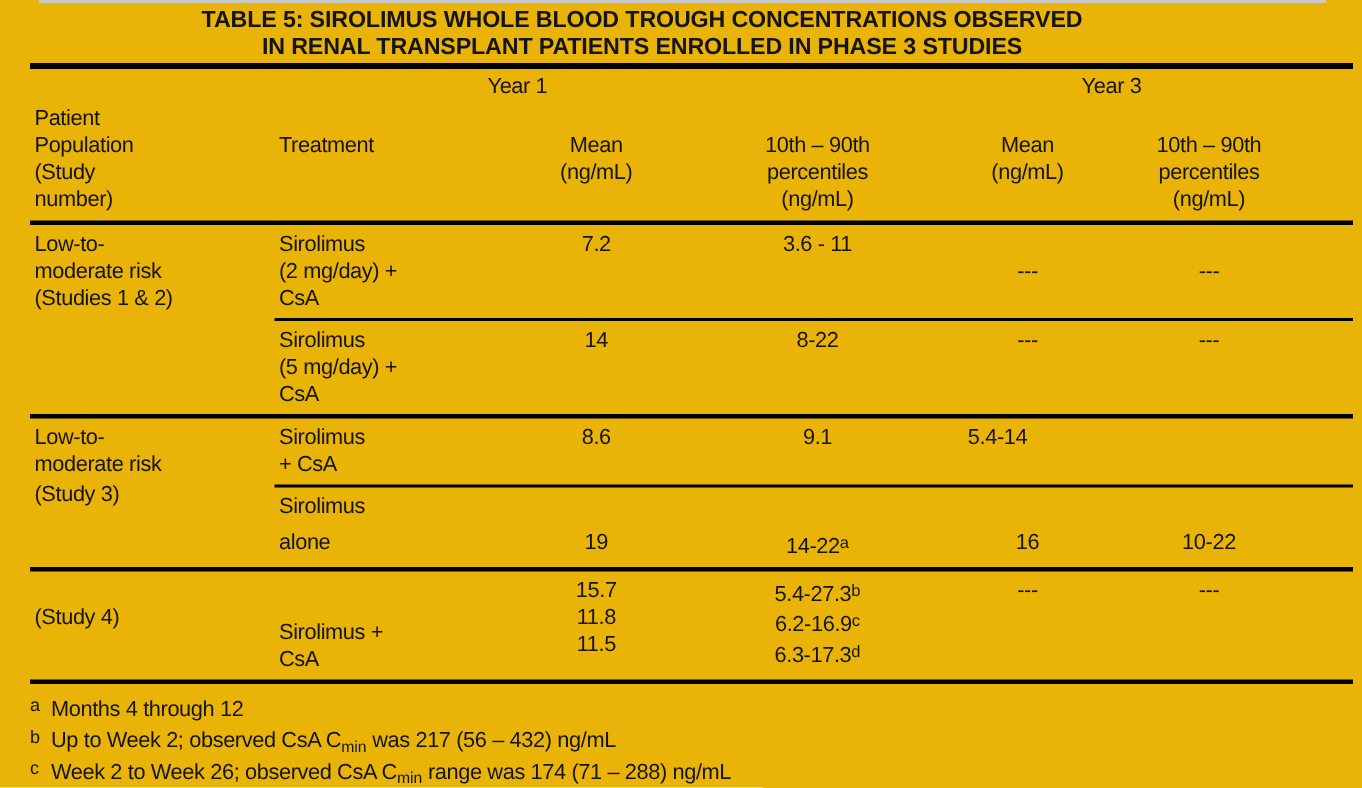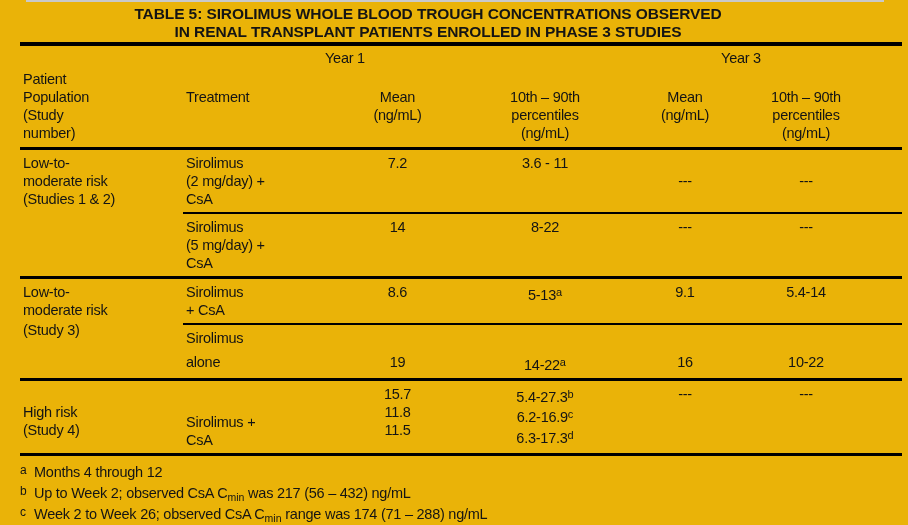--- a/index.html
+++ b/index.html
@@ -157,23 +157,20 @@
       <div class="grid sub h43">
         <div class="cell"></div>
         <div class="cell">
           <div>Sirolimus</div>
           <div>+ CsA</div>
         </div>
         <div class="cell num">
           <div>8.6</div>
         </div>
         <div class="cell num">
-          <div><span>5-13</span><span class="sup">a</span></div>
-        </div>
-        <div class="cell num">
           <div>9.1</div>
         </div>
         <div class="cell num pr">
           <div>5.4-14</div>
         </div>
       </div>
       <div class="divider"></div>
       <div class="grid sub h46">
         <div class="cell"></div>
         <div class="cell">
@@ -192,21 +189,20 @@
         <div class="cell num pr">
           <div class="m24">10-22</div>
         </div>
       </div>
     </div>
 
     <div class="rule"></div>
 
     <div class="grp">
       <div class="pop pop3">
-        <div>High risk</div>
         <div>(Study 4)</div>
       </div>
       <div class="grid sub h61">
         <div class="cell"></div>
         <div class="cell">
           <div class="m18">Sirolimus +</div>
           <div>CsA</div>
         </div>
         <div class="cell num">
           <div>15.7</div>

